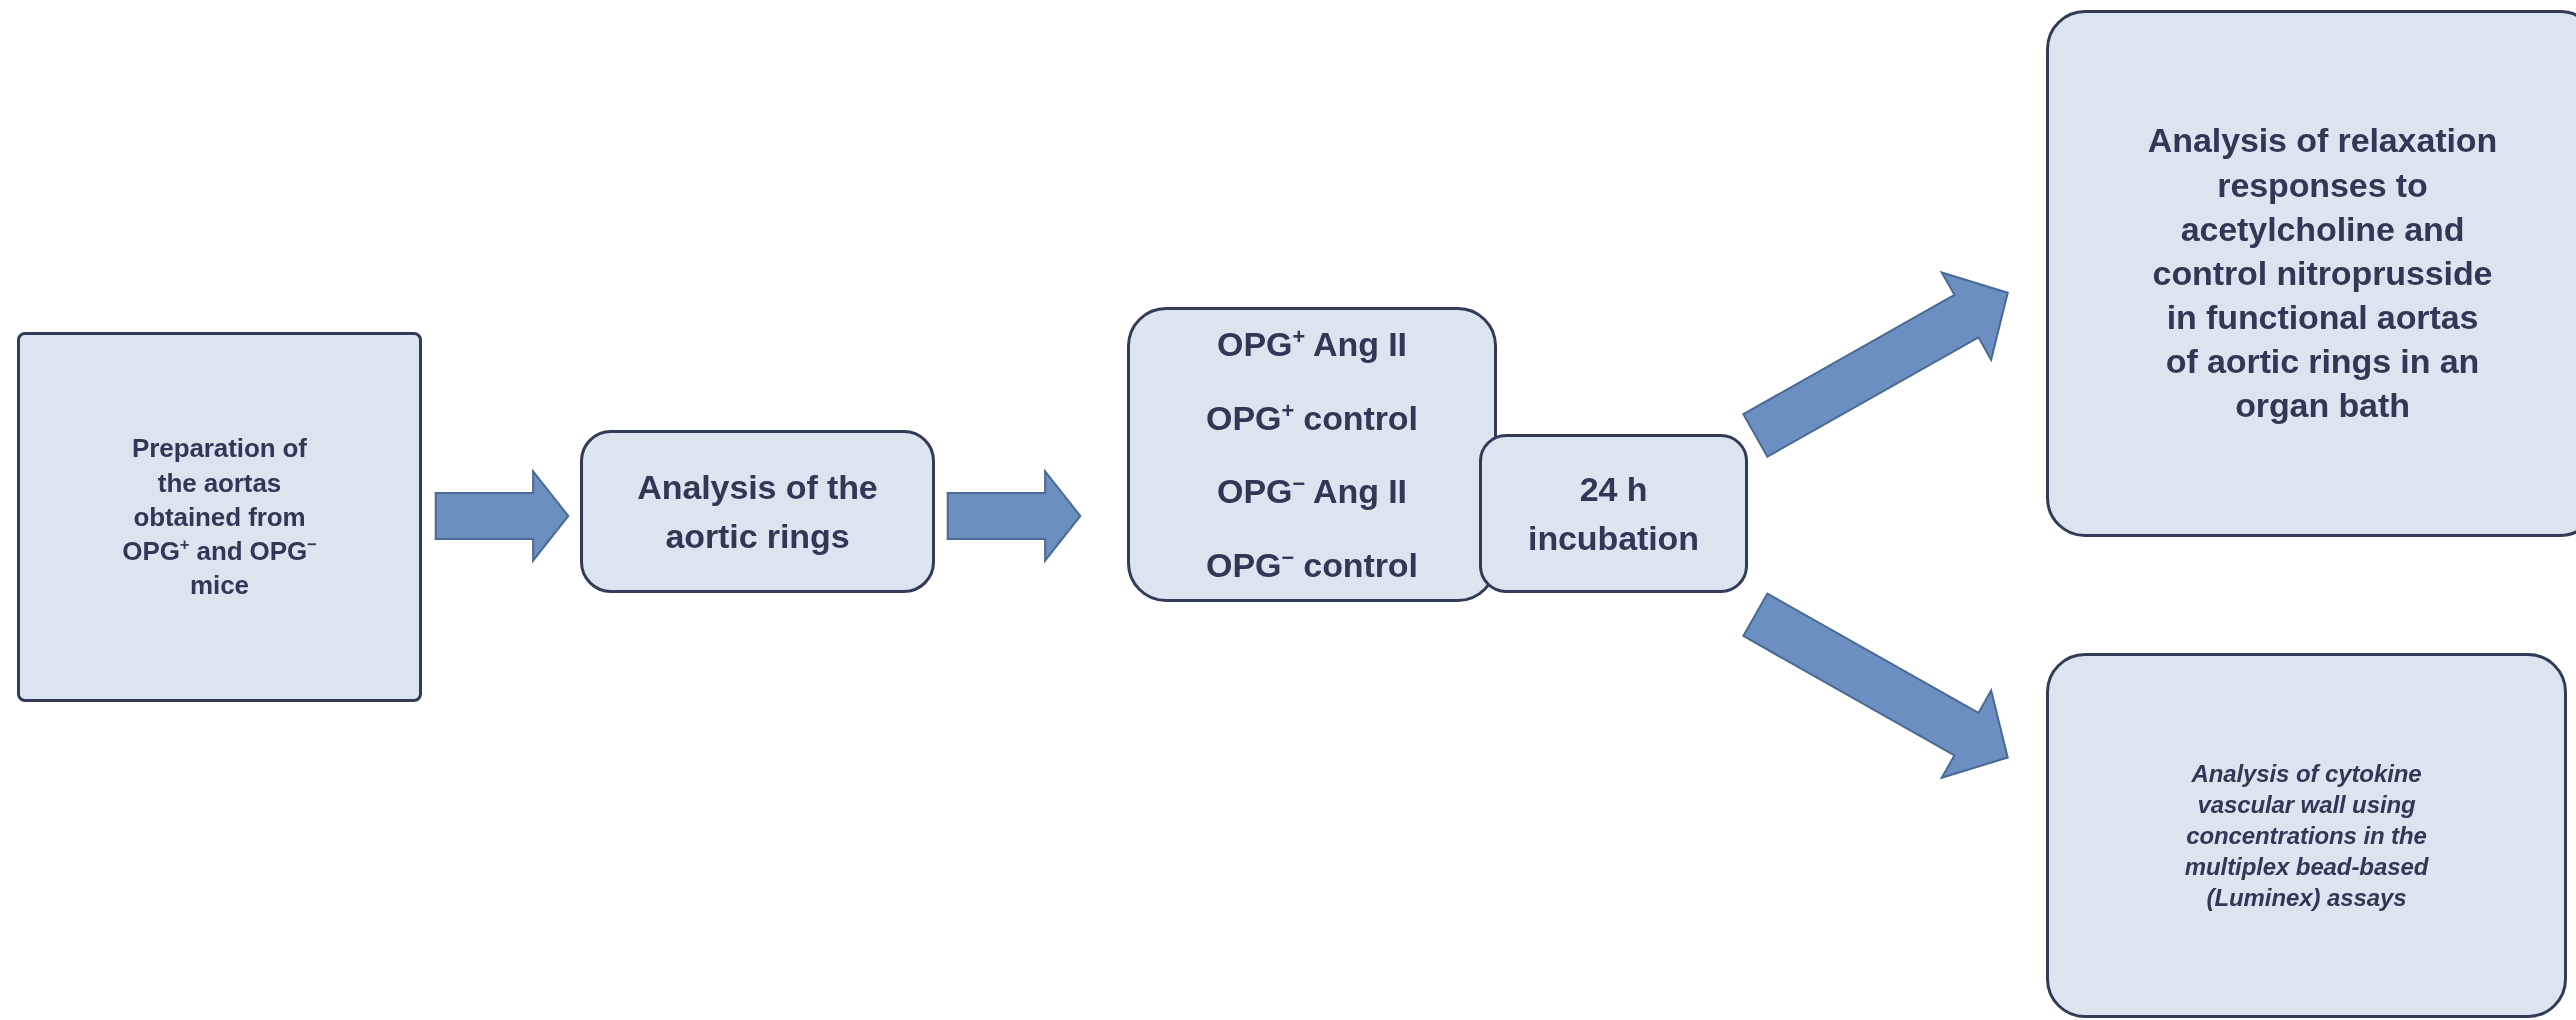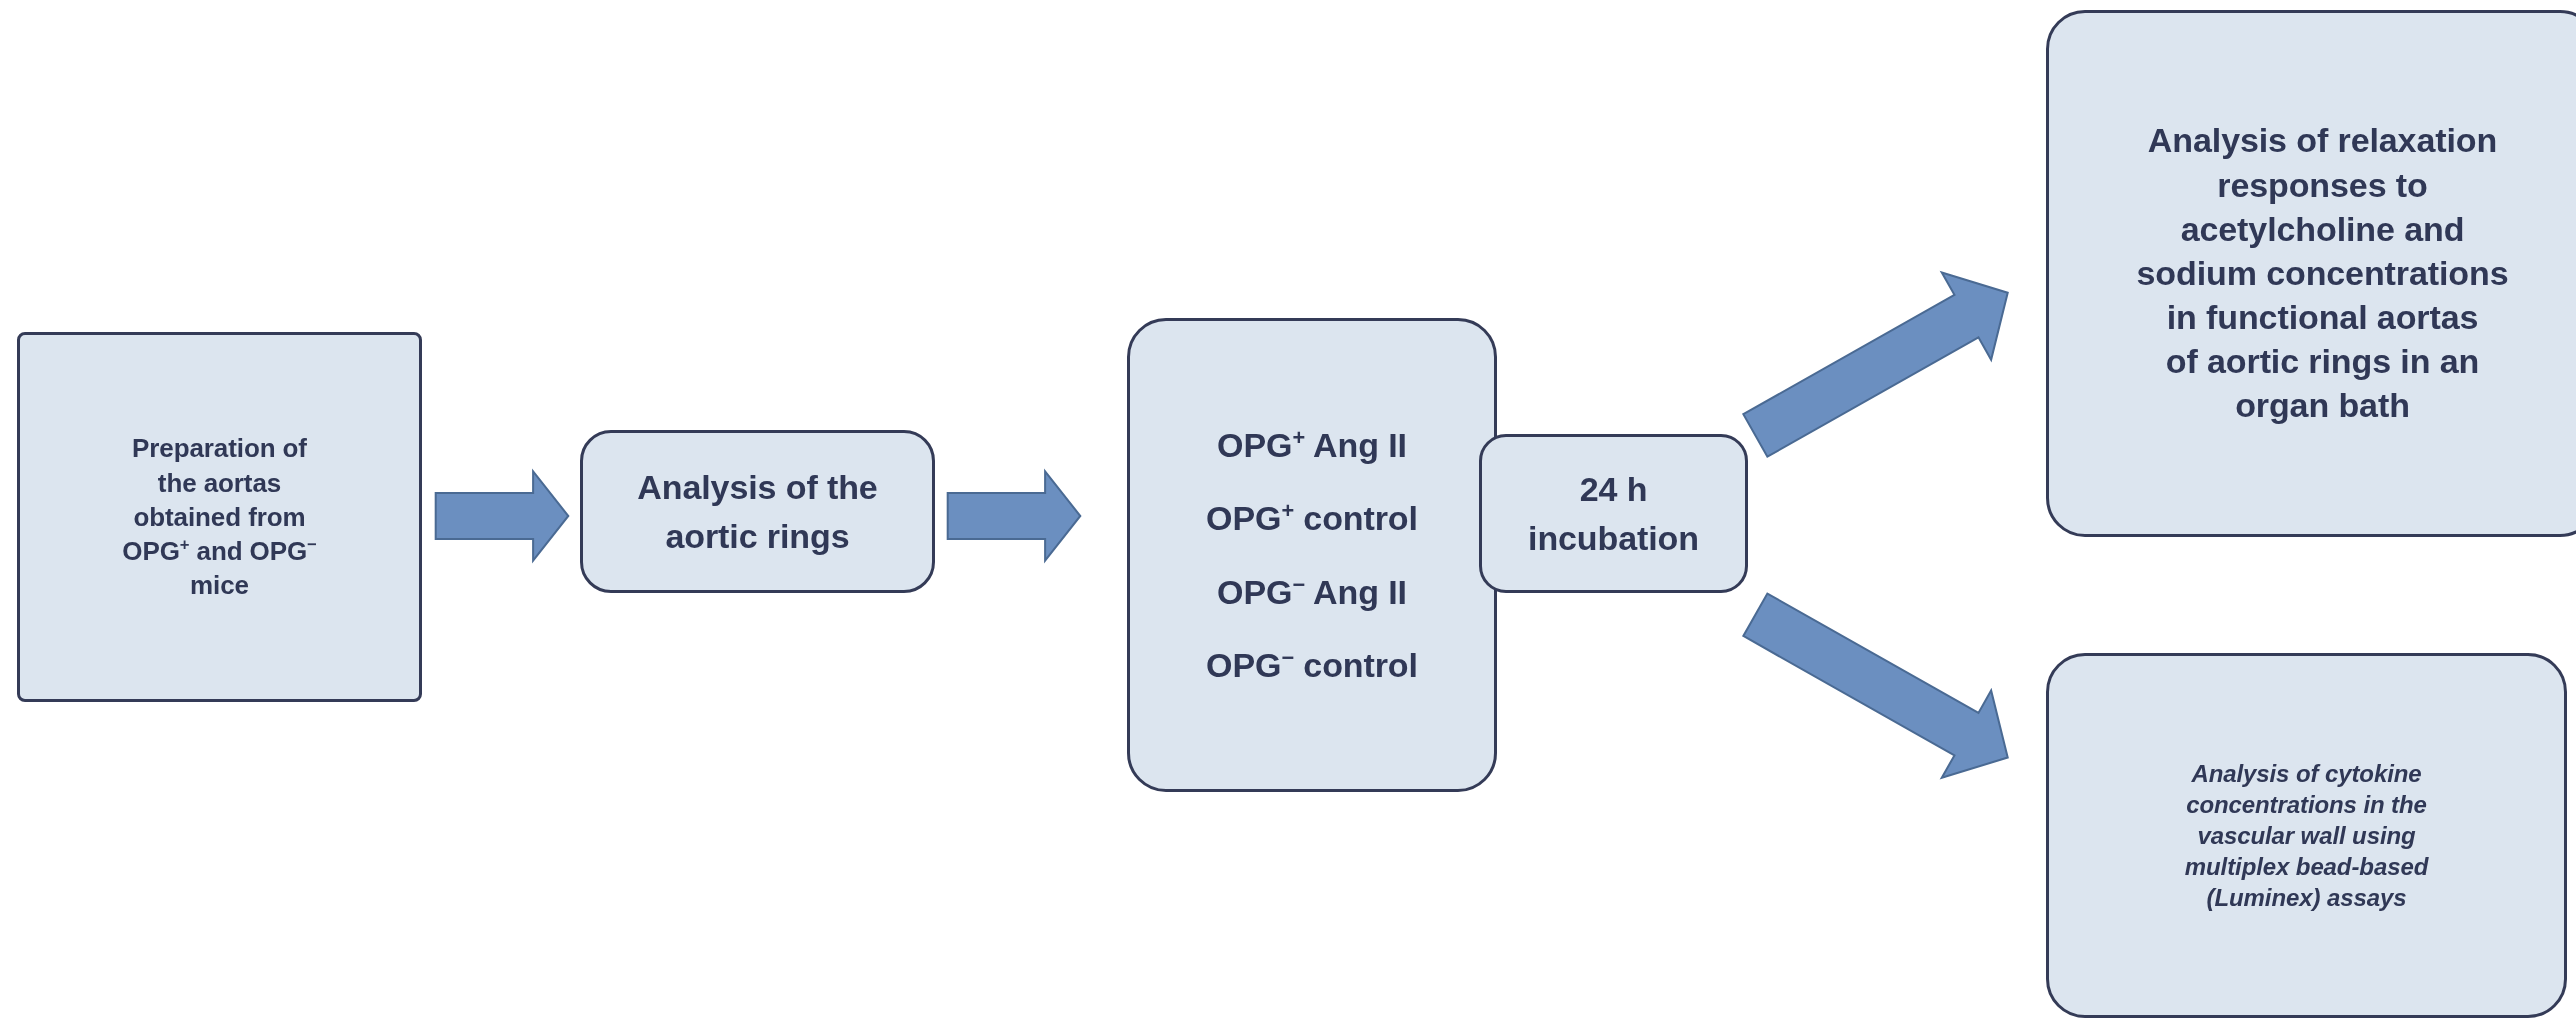--- a/index.html
+++ b/index.html
@@ -34,21 +34,21 @@
     padding: 4.1px 12.2px;
   }
   .node .line {
     display: block;
     white-space: nowrap;
   }
 
   
   #node-prep      { left: 17px;   top: 332px;  width: 405px;  height: 370px;  font-size: 26px; line-height: 1.32; border-radius: 8px; }
   #node-excision  { left: 580px;  top: 430px;  width: 355px;  height: 163px;  font-size: 34px; line-height: 1.42; border-radius: 31px; }
-  #node-groups    { left: 1127px; top: 318px;  width: 370px;  height: 474px;  font-size: 34px; line-height: 1.0; }
+  #node-groups    { left: 1127px; top: 307px;  width: 370px;  height: 295px;  font-size: 34px; line-height: 1.0; }
   #node-groups .line { margin: 19.7px 0; }
   #node-incub     { left: 1479px; top: 434px;  width: 269px;  height: 159px;  font-size: 34px; line-height: 1.42; border-radius: 27px; z-index: 4; align-items: center; }
   #node-relax     { left: 2046px; top: 9.5px;   width: 553px;  height: 527px;  font-size: 34px; line-height: 1.30; }
   #node-cytokine  { left: 2046px; top: 653px;  width: 521px;  height: 365px;  font-size: 24px; line-height: 1.30; font-style: italic; }
 
   
   .sup {
     font-size: 0.64em;
     vertical-align: super;
     line-height: 0;
@@ -122,28 +122,28 @@
       <g transform="rotate(29.5 0 40)">
         <path class="arrow-body" d="M 2 4 L 360 4 L 360 -34 L 430 40 L 360 114 L 360 76 L 2 76 Z"></path>
       </g>
     </svg>
   </div>
 
   <div class="node" id="node-relax">
     <span class="line">Analysis of relaxation</span>
     <span class="line">responses to</span>
     <span class="line">acetylcholine and</span>
-    <span class="line">sodium concentrations</span>
+    <span class="line">control nitroprusside</span>
     <span class="line">in functional aortas</span>
     <span class="line">of aortic rings in an</span>
     <span class="line">organ bath</span>
   </div>
 
   <div class="node" id="node-cytokine">
     <span class="line">Analysis of cytokine</span>
+    <span class="line">vascular wall using</span>
     <span class="line">concentrations in the</span>
-    <span class="line">vascular wall using</span>
     <span class="line">multiplex bead-based</span>
     <span class="line">(Luminex) assays</span>
   </div>
 
 </div>
 
 
 </body></html>

